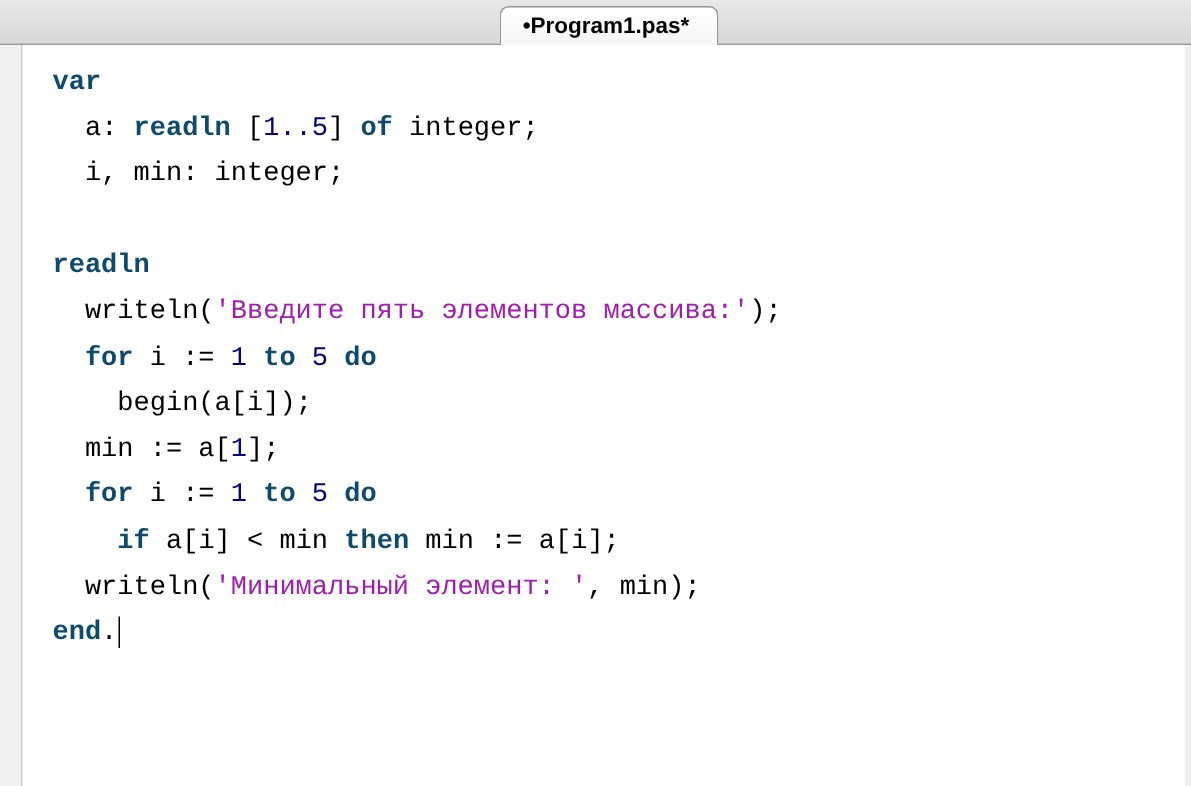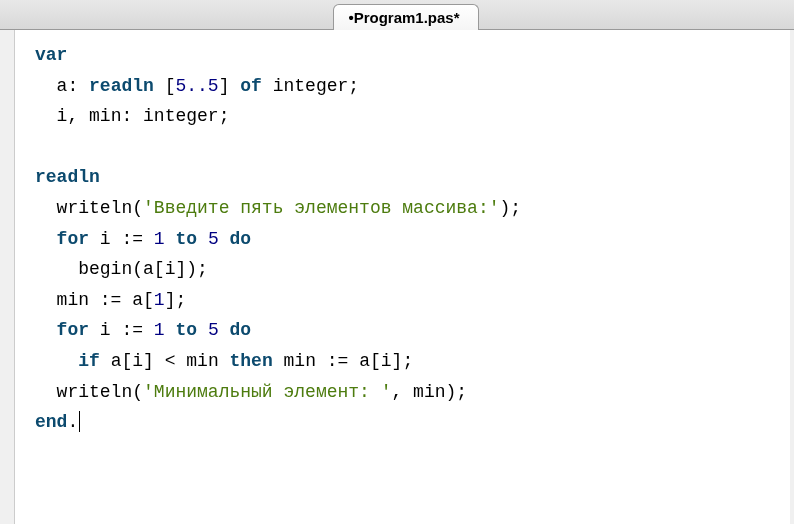--- a/index.html
+++ b/index.html
@@ -47,42 +47,42 @@
       margin-left: 14px;
       margin-right: 4px;
       white-space: pre;
       color: #000;
       line-height: 1.7;
       overflow: hidden;
     }
     .kw { color: #0c4a6e; font-weight: bold; }
     .id { color: #000; }
     .num { color: #000080; }
-    .str { color: #4d7c0f; }
+    .str { color: #a21caf; }
     .punct { color: #000; }
     .cursor {
       display: inline-block;
       width: 1px;
       height: 1.2em;
       background: #000;
       vertical-align: text-bottom;
       margin-left: 1px;
     }
   </style>
 </head>
 <body>
 
 <div class="tab-bar">
   <div class="tab">
     <span>•Program1.pas*</span>
   </div>
 </div>
 
 <div class="editor"><span class="kw">var</span>
-  <span class="id">a</span><span class="punct">: </span><span class="kw">readln</span><span class="punct"> [</span><span class="num">5..5</span><span class="punct">] </span><span class="kw">of</span><span class="punct"> </span><span class="id">integer</span><span class="punct">;</span>
+  <span class="id">a</span><span class="punct">: </span><span class="kw">readln</span><span class="punct"> [</span><span class="num">1..5</span><span class="punct">] </span><span class="kw">of</span><span class="punct"> </span><span class="id">integer</span><span class="punct">;</span>
   <span class="id">i</span><span class="punct">, </span><span class="id">min</span><span class="punct">: </span><span class="id">integer</span><span class="punct">;</span>
 
 <span class="kw">readln</span>
   <span class="id">writeln</span><span class="punct">(</span><span class="str">'Введите пять элементов массива:'</span><span class="punct">);</span>
   <span class="kw">for</span><span class="punct"> </span><span class="id">i</span><span class="punct"> := </span><span class="num">1</span><span class="punct"> </span><span class="kw">to</span><span class="punct"> </span><span class="num">5</span><span class="punct"> </span><span class="kw">do</span>
     <span class="id">begin</span><span class="punct">(</span><span class="id">a</span><span class="punct">[</span><span class="id">i</span><span class="punct">]);</span>
   <span class="id">min</span><span class="punct"> := </span><span class="id">a</span><span class="punct">[</span><span class="num">1</span><span class="punct">];</span>
   <span class="kw">for</span><span class="punct"> </span><span class="id">i</span><span class="punct"> := </span><span class="num">1</span><span class="punct"> </span><span class="kw">to</span><span class="punct"> </span><span class="num">5</span><span class="punct"> </span><span class="kw">do</span>
     <span class="kw">if</span><span class="punct"> </span><span class="id">a</span><span class="punct">[</span><span class="id">i</span><span class="punct">] &lt; </span><span class="id">min</span><span class="punct"> </span><span class="kw">then</span><span class="punct"> </span><span class="id">min</span><span class="punct"> := </span><span class="id">a</span><span class="punct">[</span><span class="id">i</span><span class="punct">];</span>
   <span class="id">writeln</span><span class="punct">(</span><span class="str">'Минимальный элемент: '</span><span class="punct">, </span><span class="id">min</span><span class="punct">);</span>

